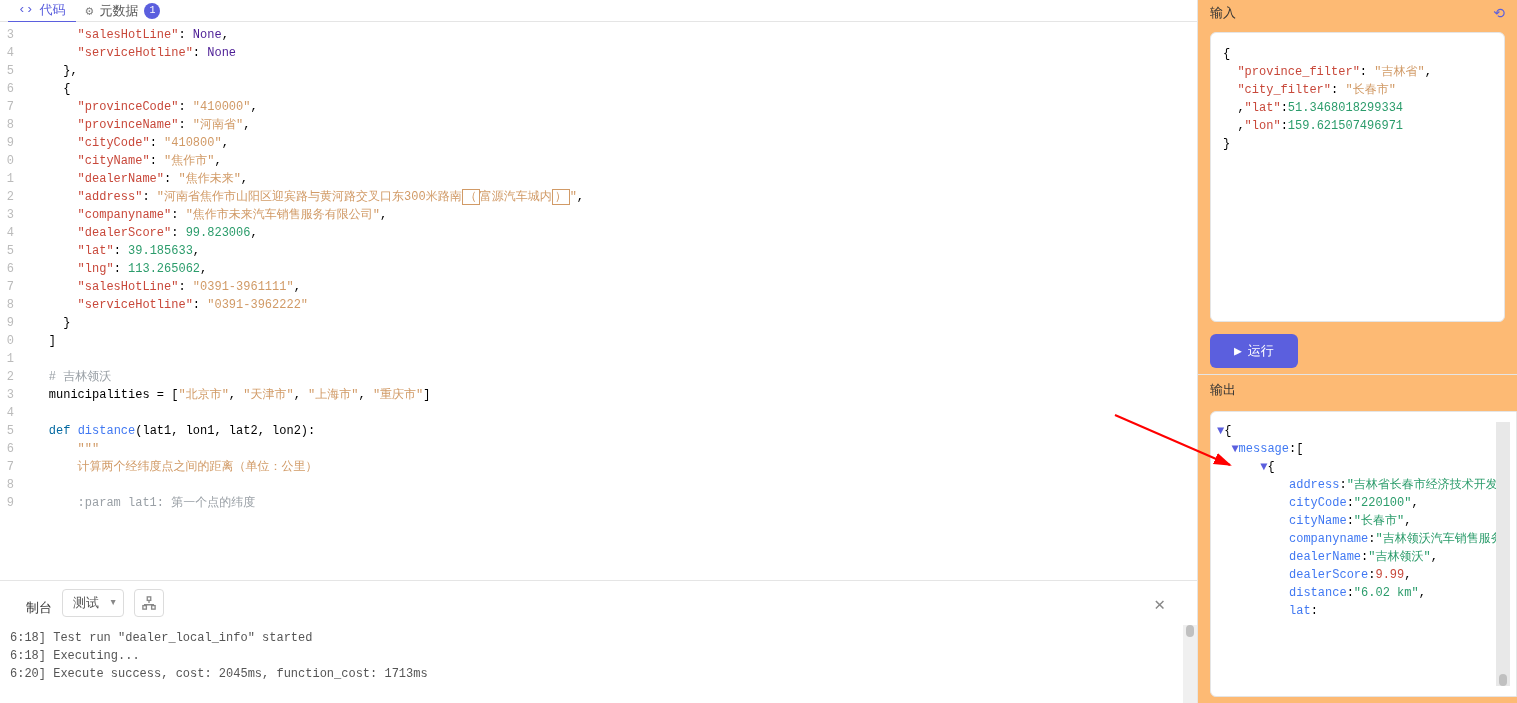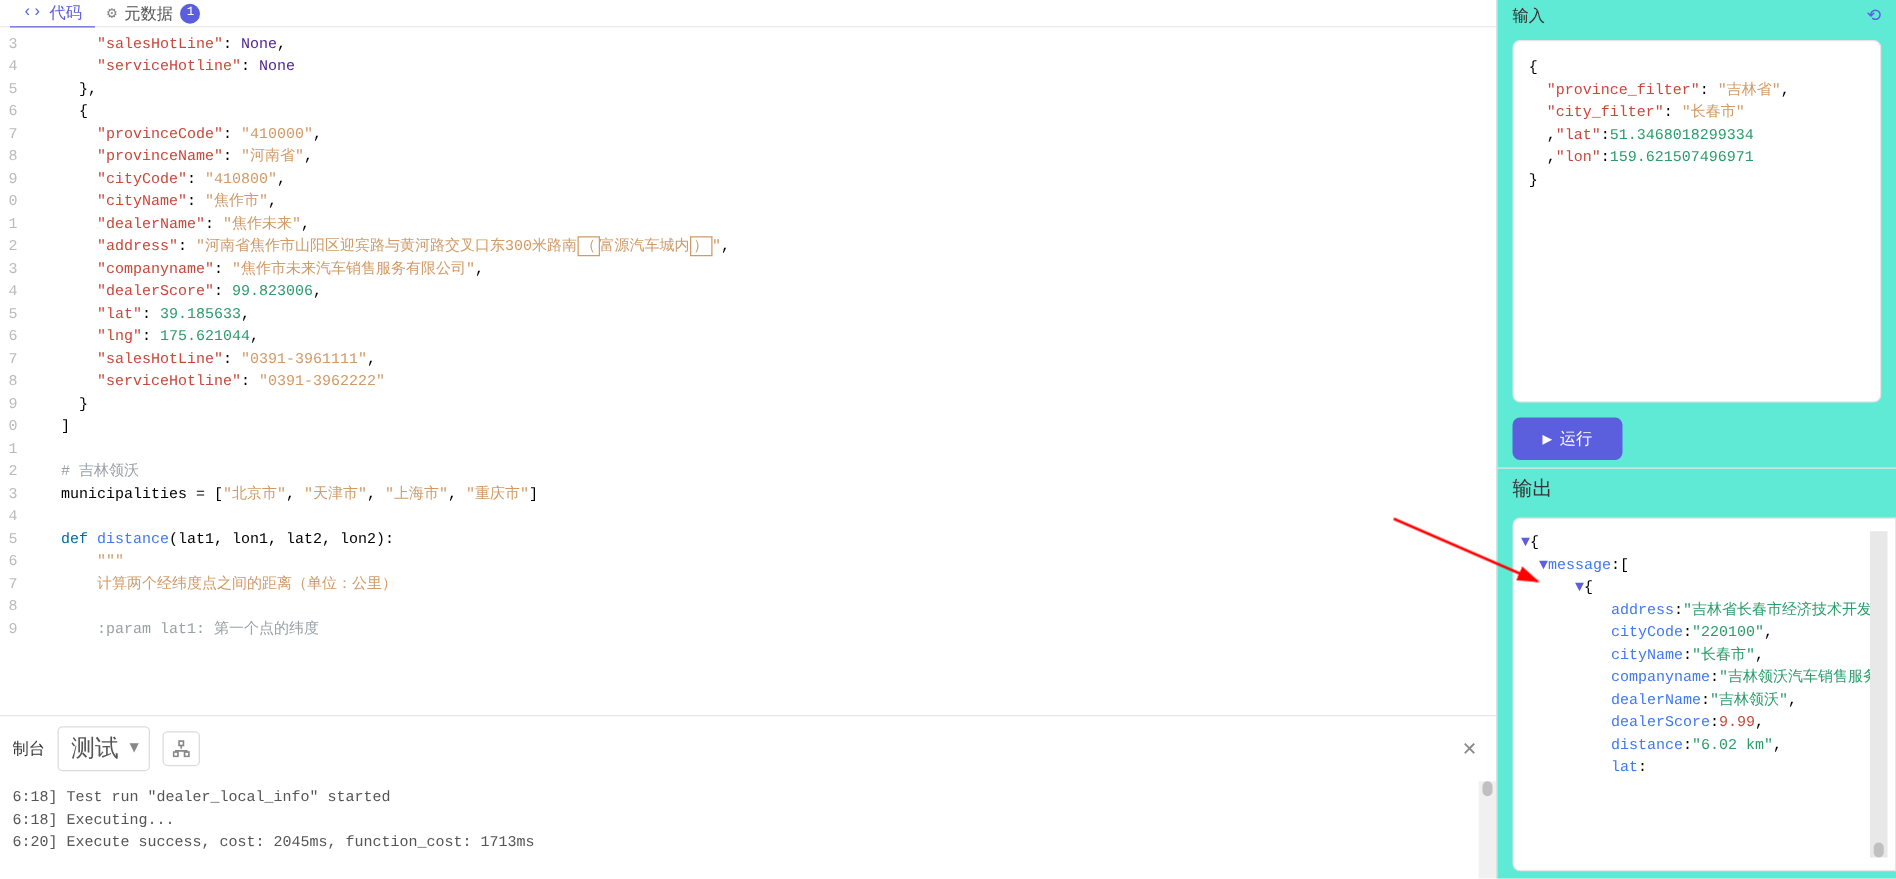--- a/index.html
+++ b/index.html
@@ -10,39 +10,39 @@
 .tab.active{color:#5b5fde;border-bottom:2px solid #5b5fde}
 .tab-icon-code{color:#5b5fde}
 .tab-icon-meta{color:#888}
 .badge{background:#5b5fde;color:#fff;border-radius:50%;width:16px;height:16px;display:inline-flex;align-items:center;justify-content:center;font-size:10px}
 .editor{flex:1;display:flex;overflow:hidden;background:#fff}
 .gutter{width:20px;text-align:right;color:#bbb;padding-top:4px;font-size:12px;line-height:18px;padding-right:6px;user-select:none}
 .code{flex:1;padding-top:4px;line-height:18px;white-space:pre;overflow:auto}
 .kw{color:#0369a1}.fn{color:#4078f2}.str{color:#d19a66}.num{color:#2b9c6b}.key{color:#c8483a}.cmt{color:#9aa0a6}.none{color:#4c1d95}
 .cjk{border:1px solid #d19a66;padding:0 2px}
 .console{border-top:1px solid #e5e5e5;background:#fff}
-.console-hdr{display:flex;align-items:center;padding:8px 10px;gap:10px;font-family:-apple-system,sans-serif}
+.console-hdr{display:flex;align-items:flex-end;padding:8px 26px;gap:10px;font-family:-apple-system,sans-serif}
 .console-title{font-size:13px;color:#333}
-.sel{border:1px solid #dcdcdc;border-radius:4px;padding:4px 24px 4px 10px;font-size:19px;background:#fff;position:relative;color:#555}
+.sel{border:1px solid #dcdcdc;border-radius:4px;padding:4px 24px 4px 10px;font-size:13px;background:#fff;position:relative;color:#555}
 .sel::after{content:"▾";position:absolute;right:6px;color:#888}
 .icon-btn{border:1px solid #dcdcdc;border-radius:4px;width:30px;height:28px;display:flex;align-items:center;justify-content:center;color:#888}
 .sp{flex:1}
 .close-x{color:#888;font-size:18px;padding:2px 6px;cursor:pointer}
 .console-body{padding:4px 10px 20px;color:#555;line-height:18px;white-space:pre}
 .scrl{width:14px;background:#f0f0f0;position:relative}
 .scrl::before{content:"";position:absolute;top:0;left:3px;width:8px;height:12px;background:#c0c0c0;border-radius:4px}
 .scrl.b::before{top:auto;bottom:0}
-.right{width:320px;border-left:1px solid #e5e5e5;display:flex;flex-direction:column;background:#5eead4}
+.right{width:320px;border-left:1px solid #e5e5e5;display:flex;flex-direction:column;background:#fdba74}
 .r-hdr{display:flex;justify-content:space-between;align-items:center;padding:4px 12px;font-family:-apple-system,sans-serif}
 .r-title{font-size:13px;color:#333;font-weight:500}
 .reset-icon{color:#5b5fde;font-size:14px}
 .json-box{margin:6px 12px;background:#fff;border:1px solid #e5e5e5;border-radius:6px;padding:12px;line-height:18px;white-space:pre;height:290px;overflow:auto}
 .run-btn{margin:6px 12px;background:#5b5fde;color:#fff;border:none;border-radius:6px;padding:8px 24px;font-family:-apple-system,sans-serif;font-size:13px;display:flex;align-items:center;gap:6px;width:fit-content}
 .out-sec{border-top:1px solid #e5e5e5;flex:1;display:flex;flex-direction:column;overflow:hidden}
-.out-hdr{padding:6px 12px;font-family:Liberation Mono, monospace;font-size:16px;color:#333}
+.out-hdr{padding:6px 12px;font-family:Liberation Mono, monospace;font-size:13px;color:#333}
 .out-body{flex:1;margin:6px 0 6px 12px;background:#fff;border:1px solid #e5e5e5;border-radius:6px 0 0 6px;padding:10px 6px;display:flex;position:relative;overflow:hidden}
 .out-content{flex:1;line-height:18px;overflow:auto;white-space:nowrap}
 .tree-toggle{color:#5b5fde;cursor:pointer}
 .json-key{color:#4078f2}.json-str{color:#2b9c6b}.json-num{color:#c8483a}
 .arrow{position:absolute;top:410px;left:1110px;pointer-events:none}
 </style>
 </head>
 <body>
 
 <div class="left">
@@ -65,21 +65,21 @@
       {
         <span class="key">"provinceCode"</span>: <span class="str">"410000"</span>,
         <span class="key">"provinceName"</span>: <span class="str">"河南省"</span>,
         <span class="key">"cityCode"</span>: <span class="str">"410800"</span>,
         <span class="key">"cityName"</span>: <span class="str">"焦作市"</span>,
         <span class="key">"dealerName"</span>: <span class="str">"焦作未来"</span>,
         <span class="key">"address"</span>: <span class="str">"河南省焦作市山阳区迎宾路与黄河路交叉口东300米路南<span class="cjk">（</span>富源汽车城内<span class="cjk">）</span>"</span>,
         <span class="key">"companyname"</span>: <span class="str">"焦作市未来汽车销售服务有限公司"</span>,
         <span class="key">"dealerScore"</span>: <span class="num">99.823006</span>,
         <span class="key">"lat"</span>: <span class="num">39.185633</span>,
-        <span class="key">"lng"</span>: <span class="num">175.621044</span>,
+        <span class="key">"lng"</span>: <span class="num">113.265062</span>,
         <span class="key">"salesHotLine"</span>: <span class="str">"0391-3961111"</span>,
         <span class="key">"serviceHotline"</span>: <span class="str">"0391-3962222"</span>
       }
     ]
 
     <span class="cmt"># 吉林领沃</span>
     municipalities = [<span class="str">"北京市"</span>, <span class="str">"天津市"</span>, <span class="str">"上海市"</span>, <span class="str">"重庆市"</span>]
 
     <span class="kw">def </span><span class="fn">distance</span>(lat1, lon1, lat2, lon2):
         <span class="str">"""</span>

